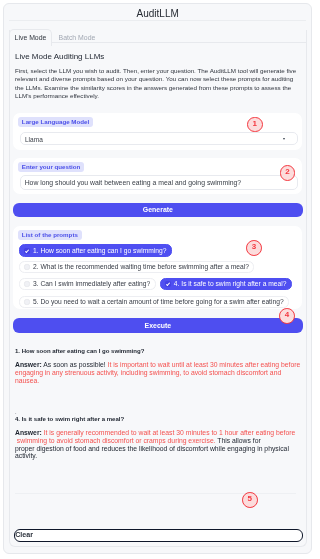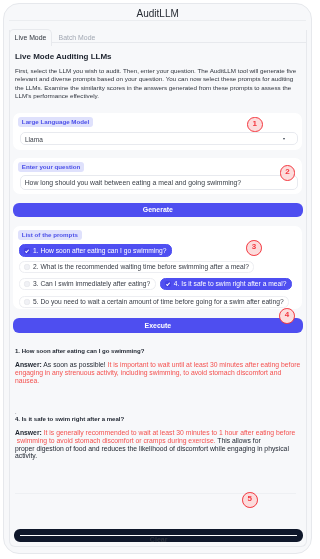--- a/index.html
+++ b/index.html
@@ -1,30 +1,30 @@
 <!DOCTYPE html>
 <html><head>
 <meta charset="utf-8">
 <style>
   html,body{margin:0;padding:0;}
   body{width:316px;height:559px;background:#ffffff;font-family:"Liberation Sans",sans-serif;overflow:hidden;}
-  .window{position:absolute;left:3.4px;top:3.2px;width:308.6px;height:550.5px;border:1px solid #e6e8ec;border-radius:16px;
+  .window{position:absolute;left:3.4px;top:3.2px;width:308.6px;height:550.5px;border:1px solid #e6e8ec;border-radius:6px;
           background:#f7f8fa;box-sizing:border-box;overflow:hidden;}
   .titlebar{position:absolute;left:4.7px;right:4.7px;top:0;height:16.1px;border-bottom:1px solid #ebedf0;}
   .titlebar .t{position:absolute;left:-4.7px;right:-4.7px;top:4px;text-align:center;font-size:10px;color:#262b33;line-height:11px;}
 
   .panel{position:absolute;left:4.7px;top:26.1px;width:297.7px;height:516.7px;
          background:#f7f8fa;border:1px solid #e7e9ed;border-top:none;border-radius:0 0 6px 6px;box-sizing:border-box;}
   .tabline{position:absolute;left:-1px;top:12.2px;width:297.7px;height:1px;background:#e7e9ed;}
   .tab{position:absolute;font-size:6.9px;line-height:8px;color:#a2a8b3;white-space:nowrap;}
   .tab.active{left:-1px;top:-1px;background:#f7f8fa;border:1px solid #e7e9ed;border-bottom:none;
               border-radius:5px 5px 0 0;color:#30353e;font-weight:normal;padding:3.5px 6.2px 0 4.5px;box-sizing:border-box;height:16.3px;width:43.2px;}
   .tab.inactive{left:48.5px;top:3.8px;}
 
-  .sechead{position:absolute;left:4.9px;top:22.2px;font-size:8px;font-weight:bold;color:#1d232e;line-height:9px;}
+  .sechead{position:absolute;left:4.9px;top:22.2px;font-size:8px;font-weight:normal;color:#1d232e;line-height:9px;}
   .desc{position:absolute;left:4.9px;top:36.7px;width:282px;font-size:6.25px;color:#2f343d;line-height:8.3px;}
 
   .card{position:absolute;left:3.2px;width:289px;background:#ffffff;border-radius:7px;box-sizing:border-box;}
   .badge{position:absolute;left:4.8px;display:inline-block;background:#dfe1fc;color:#4b4fe8;font-size:6.2px;
          font-weight:bold;line-height:6.4px;border-radius:3px;padding:1.6px 3.8px 1.6px 3.8px;white-space:nowrap;}
   .field{position:absolute;left:6.7px;width:278px;border:1px solid #e8eaef;border-radius:5px;background:#fff;
          box-sizing:border-box;}
   .fval{position:absolute;left:4.0px;font-size:6.55px;color:#3b4049;line-height:7px;}
   .qv{left:3.7px;font-size:6.85px;}
   .caret{position:absolute;right:12.3px;width:0;height:0;border-left:1.8px solid transparent;border-right:1.8px solid transparent;border-top:2.2px solid #39404c;}
@@ -44,22 +44,22 @@
                  border:solid #ffffff;border-width:0 0.95px 0.95px 0;transform:rotate(42deg);}
 
   .qtitle{position:absolute;left:4.9px;font-size:6.05px;font-weight:bold;color:#1d232e;line-height:7px;}
   .ans{position:absolute;left:4.9px;width:292px;font-size:6.8px;color:#1d232e;line-height:7.55px;}
   .ans .ln{white-space:pre;}
   .red{color:#f4514f;}
   .dot{position:absolute;left:4.9px;font-size:5.6px;color:#1d232e;line-height:4px;}
 
   .divider{position:absolute;left:4.9px;width:281px;height:1px;background:#eef0f3;}
   .score{position:absolute;left:0;right:0;text-align:center;font-size:10.5px;color:#1d232e;line-height:10px;}
-  .clear{position:absolute;left:4.1px;width:289px;background:#fff;border:6px solid #0f172a;border-radius:6px;
-         text-align:center;font-size:7.1px;font-weight:bold;color:#2b313b;box-sizing:border-box;}
+  .clear{position:absolute;left:4.1px;width:289px;background:#fff;border:1px solid #0f172a;border-radius:6px;
+         text-align:left;font-size:7.1px;font-weight:bold;color:#2b313b;box-sizing:border-box;}
 
   .anno{position:absolute;width:15.8px;height:15.8px;border-radius:50%;background:#fcdcdc;border:1.5px solid #f4373f;
         color:#f4373f;font-size:8px;font-weight:bold;line-height:12.8px;text-align:center;box-sizing:border-box;}
 </style>
 </head>
 <body>
 
 <div class="window">
   <div class="titlebar">
     <div class="t">AuditLLM</div>

